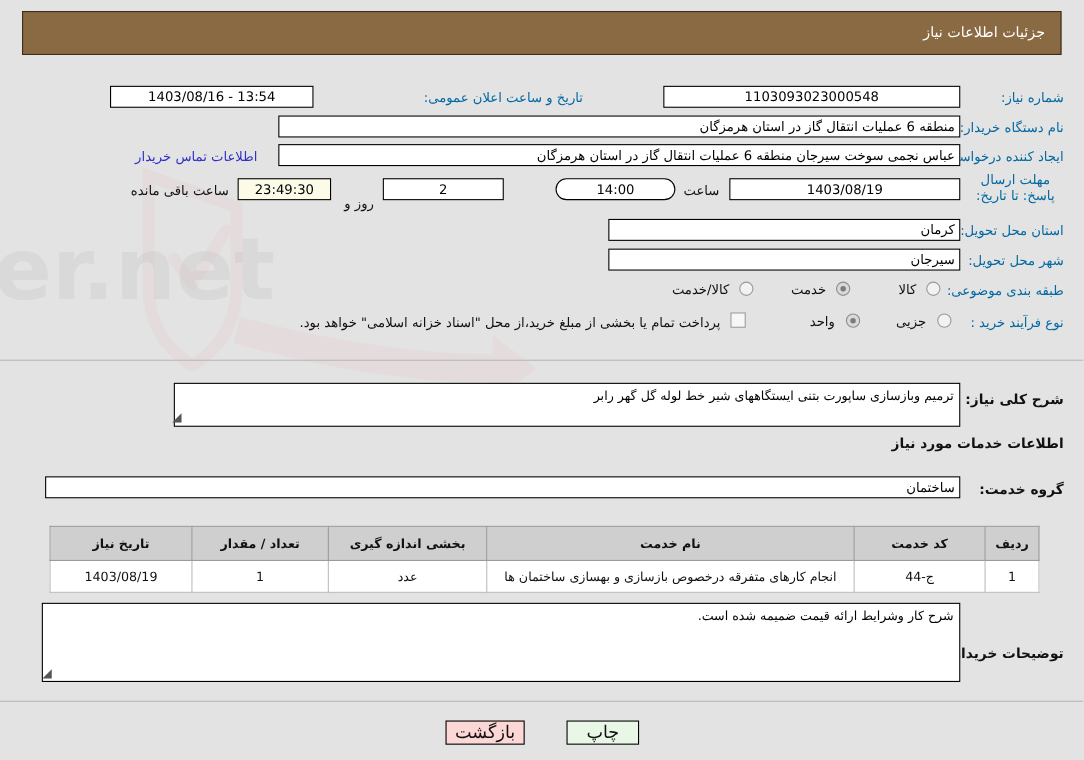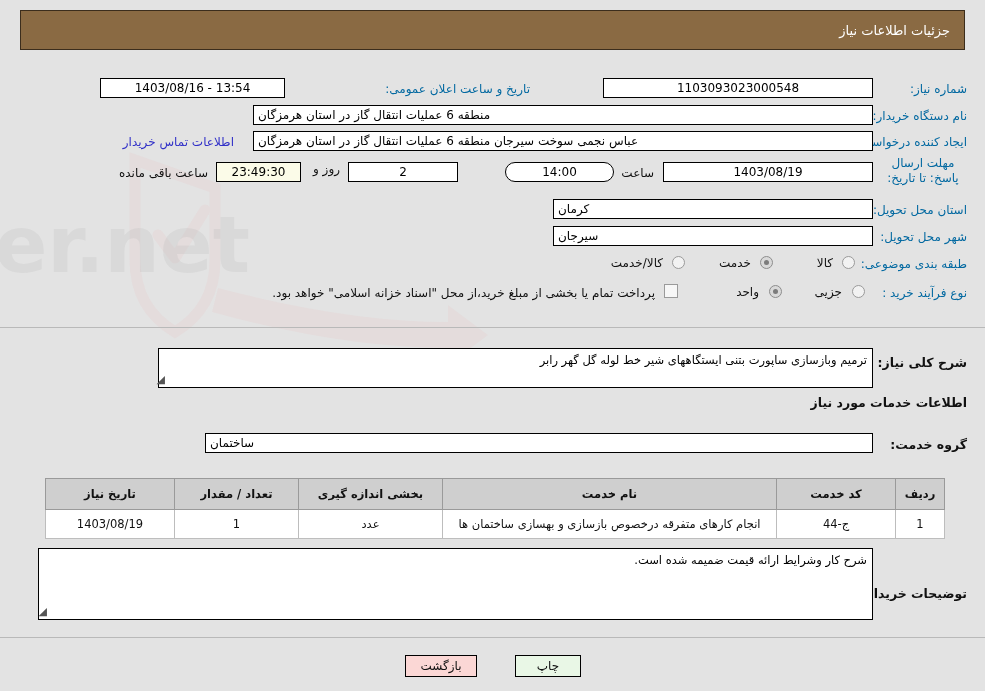--- a/index.html
+++ b/index.html
@@ -37,21 +37,21 @@
   }
   .fld{
     position:absolute;box-sizing:border-box;
     border:1px solid #000;background:#ffffff;
     font-size:12px;color:#000;
     height:20px;line-height:18px;
     padding:0 4px;white-space:nowrap;overflow:hidden;
     font-family:"DejaVu Sans","Liberation Sans",sans-serif;
   }
   .fld.center{text-align:center;}
-  .fld.right{text-align:left;}
+  .fld.right{text-align:right;}
   .fld.ivory{background:#fbfbe8;}
   .linktxt{
     position:absolute;color:#3130c8;font-size:12px;white-space:nowrap;cursor:pointer;
   }
   .plain{position:absolute;font-size:12px;color:#111;white-space:nowrap;}
   
   .radio{
     position:absolute;width:13px;height:13px;border-radius:50%;
     border:1px solid #9a9a9a;background:#f2f2f2;box-sizing:border-box;
   }
@@ -90,21 +90,21 @@
     text-align:center;padding:2px 4px;
   }
   #items td{
     border:1px solid #bdbdbd;height:24px;text-align:center;
     padding:2px 6px;color:#111;background:#fff;
   }
   #items td.namecell{text-align:center;}
   
   .btn{
     position:absolute;box-sizing:border-box;border:1px solid #000;
-    font-size:12px;height:22px;line-height:20px;text-align:center;
+    font-size:16px;height:22px;line-height:20px;text-align:center;
     cursor:pointer;color:#111;
     font-family:"DejaVu Sans","Liberation Sans",sans-serif;
   }
   .btn.back{background:#fbd7d5;}
   .btn.print{background:#e9f7e6;}
 </style>
 </head>
 <body>
 
 <div id="watermark">
@@ -139,21 +139,21 @@
 
   <span class="lbl" style="right:18px;top:85px;">ایجاد کننده درخواست:</span>
   <div class="fld right" style="right:112px;top:81px;width:620px;">عباس نجمی سوخت سیرجان منطقه 6 عملیات انتقال گاز در استان هرمزگان</div>
   <span class="linktxt" style="right:751px;top:85px;">اطلاعات تماس خریدار</span>
 
   <span class="lbl" style="right:18px;top:106px;width:88px;white-space:normal;">مهلت ارسال پاسخ: تا تاریخ:</span>
   <div class="fld center" style="right:112px;top:112px;width:210px;">1403/08/19</div>
   <span class="plain" style="right:331px;top:116px;">ساعت</span>
   <div class="fld center" style="right:371px;top:112px;width:109px;border-radius:10px;">14:00</div>
   <div class="fld center" style="right:527px;top:112px;width:110px;">2</div>
-  <span class="plain" style="right:645px;top:112px;">روز و</span>
+  <span class="plain" style="right:645px;top:128px;">روز و</span>
   <div class="fld center ivory" style="right:684px;top:112px;width:85px;margin-left:28px;">23:49:30</div>
   <span class="plain" style="right:777px;top:116px;">ساعت باقی مانده</span>
 
   <span class="lbl" style="right:18px;top:153px;">استان محل تحویل:</span>
   <div class="fld right" style="right:112px;top:149px;width:320px;">کرمان</div>
 
   <span class="lbl" style="right:18px;top:180px;">شهر محل تحویل:</span>
   <div class="fld right" style="right:112px;top:176px;width:320px;">سیرجان</div>
 
   <span class="lbl" style="right:18px;top:207px;">طبقه بندی موضوعی:</span>
@@ -180,21 +180,21 @@
 
   <div class="sep" style="top:277px;"></div>
 
   <span class="boldlbl" style="right:18px;top:305px;">شرح کلی نیاز:</span>
   <div class="ta" style="right:112px;top:298px;width:715px;height:40px;">ترمیم وبازسازی ساپورت بتنی ایستگاههای شیر خط لوله گل گهر رابر</div>
   <span class="grip" style="right:820px;top:325px;">◢</span>
 
   <span class="sectiontitle" style="right:18px;top:345px;">اطلاعات خدمات مورد نیاز</span>
 
   <span class="boldlbl" style="right:18px;top:387px;">گروه خدمت:</span>
-  <div class="fld right" style="right:112px;top:383px;width:668px;">ساختمان</div>
+  <div class="fld right" style="right:112px;top:383px;width:832px;">ساختمان</div>
 
   <table id="items">
     <thead>
       <tr>
         <th style="width:40px;">ردیف</th>
         <th style="width:110px;">کد خدمت</th>
         <th>نام خدمت</th>
         <th style="width:135px;">بخشی اندازه گیری</th>
         <th style="width:115px;">تعداد / مقدار</th>
         <th style="width:120px;">تاریخ نیاز</th>

